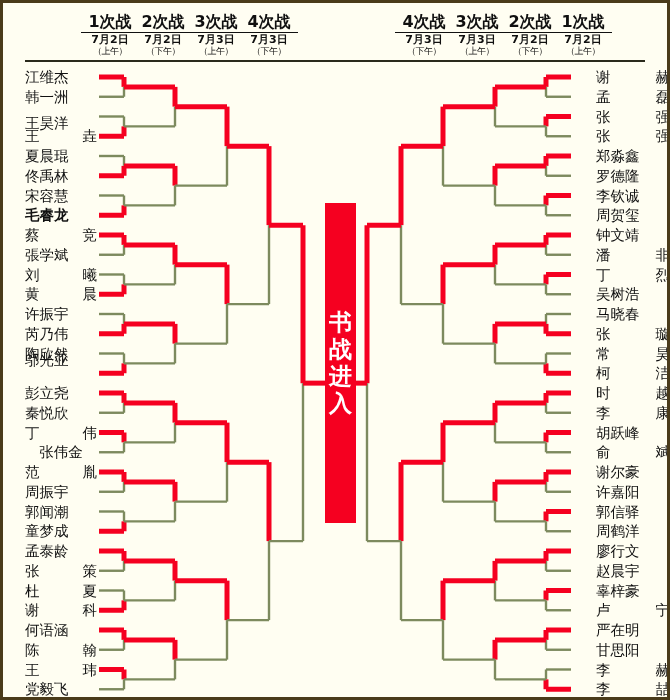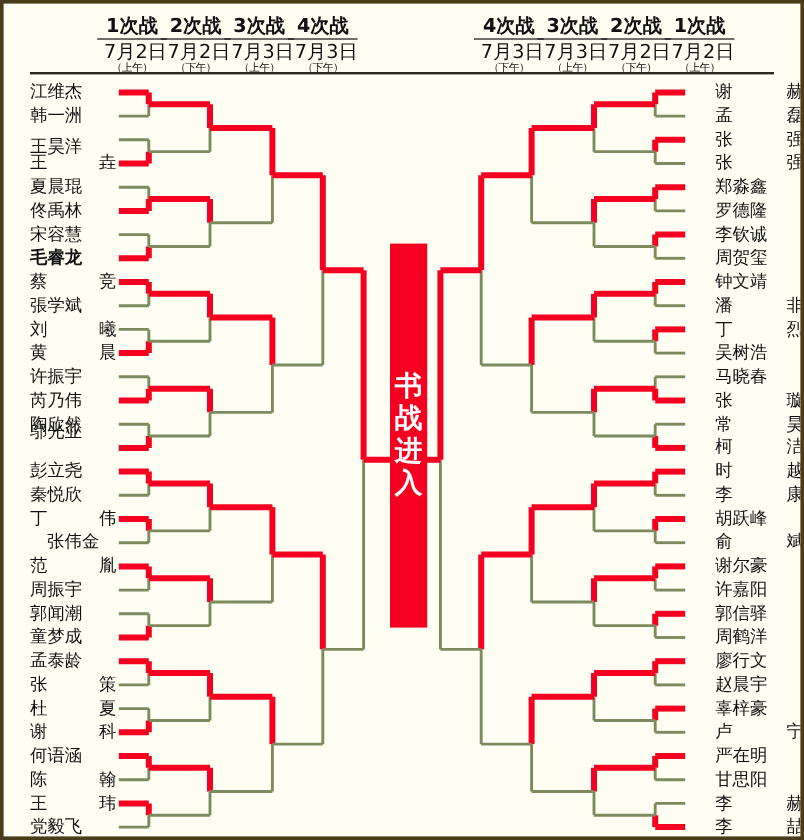--- a/index.html
+++ b/index.html
@@ -32,24 +32,23 @@
   .round-head .rn{
     display:block;
     font-weight:bold;
     font-size:16px;
     border-bottom:1px solid #111;
     padding-bottom:1px;
     letter-spacing:0px;
   }
   .round-head .rd{
     display:block;
-    font-weight:normal;
-    font-size:16px;
+    font-weight:bold;
+    font-size:11px;
     padding-top:1px;
-    text-align:right;
   }
   .round-head .rt{
     display:block;
     font-size:9px;
     letter-spacing:-0.5px;
   }
   #zone-title{
     position:absolute;
     left:281px;top:14px;
     width:105px;

